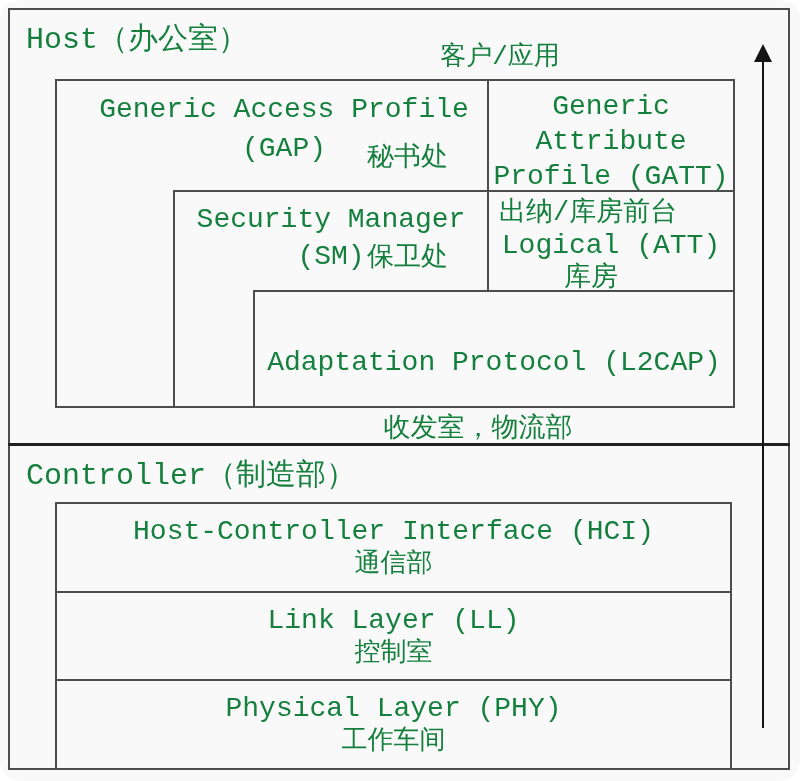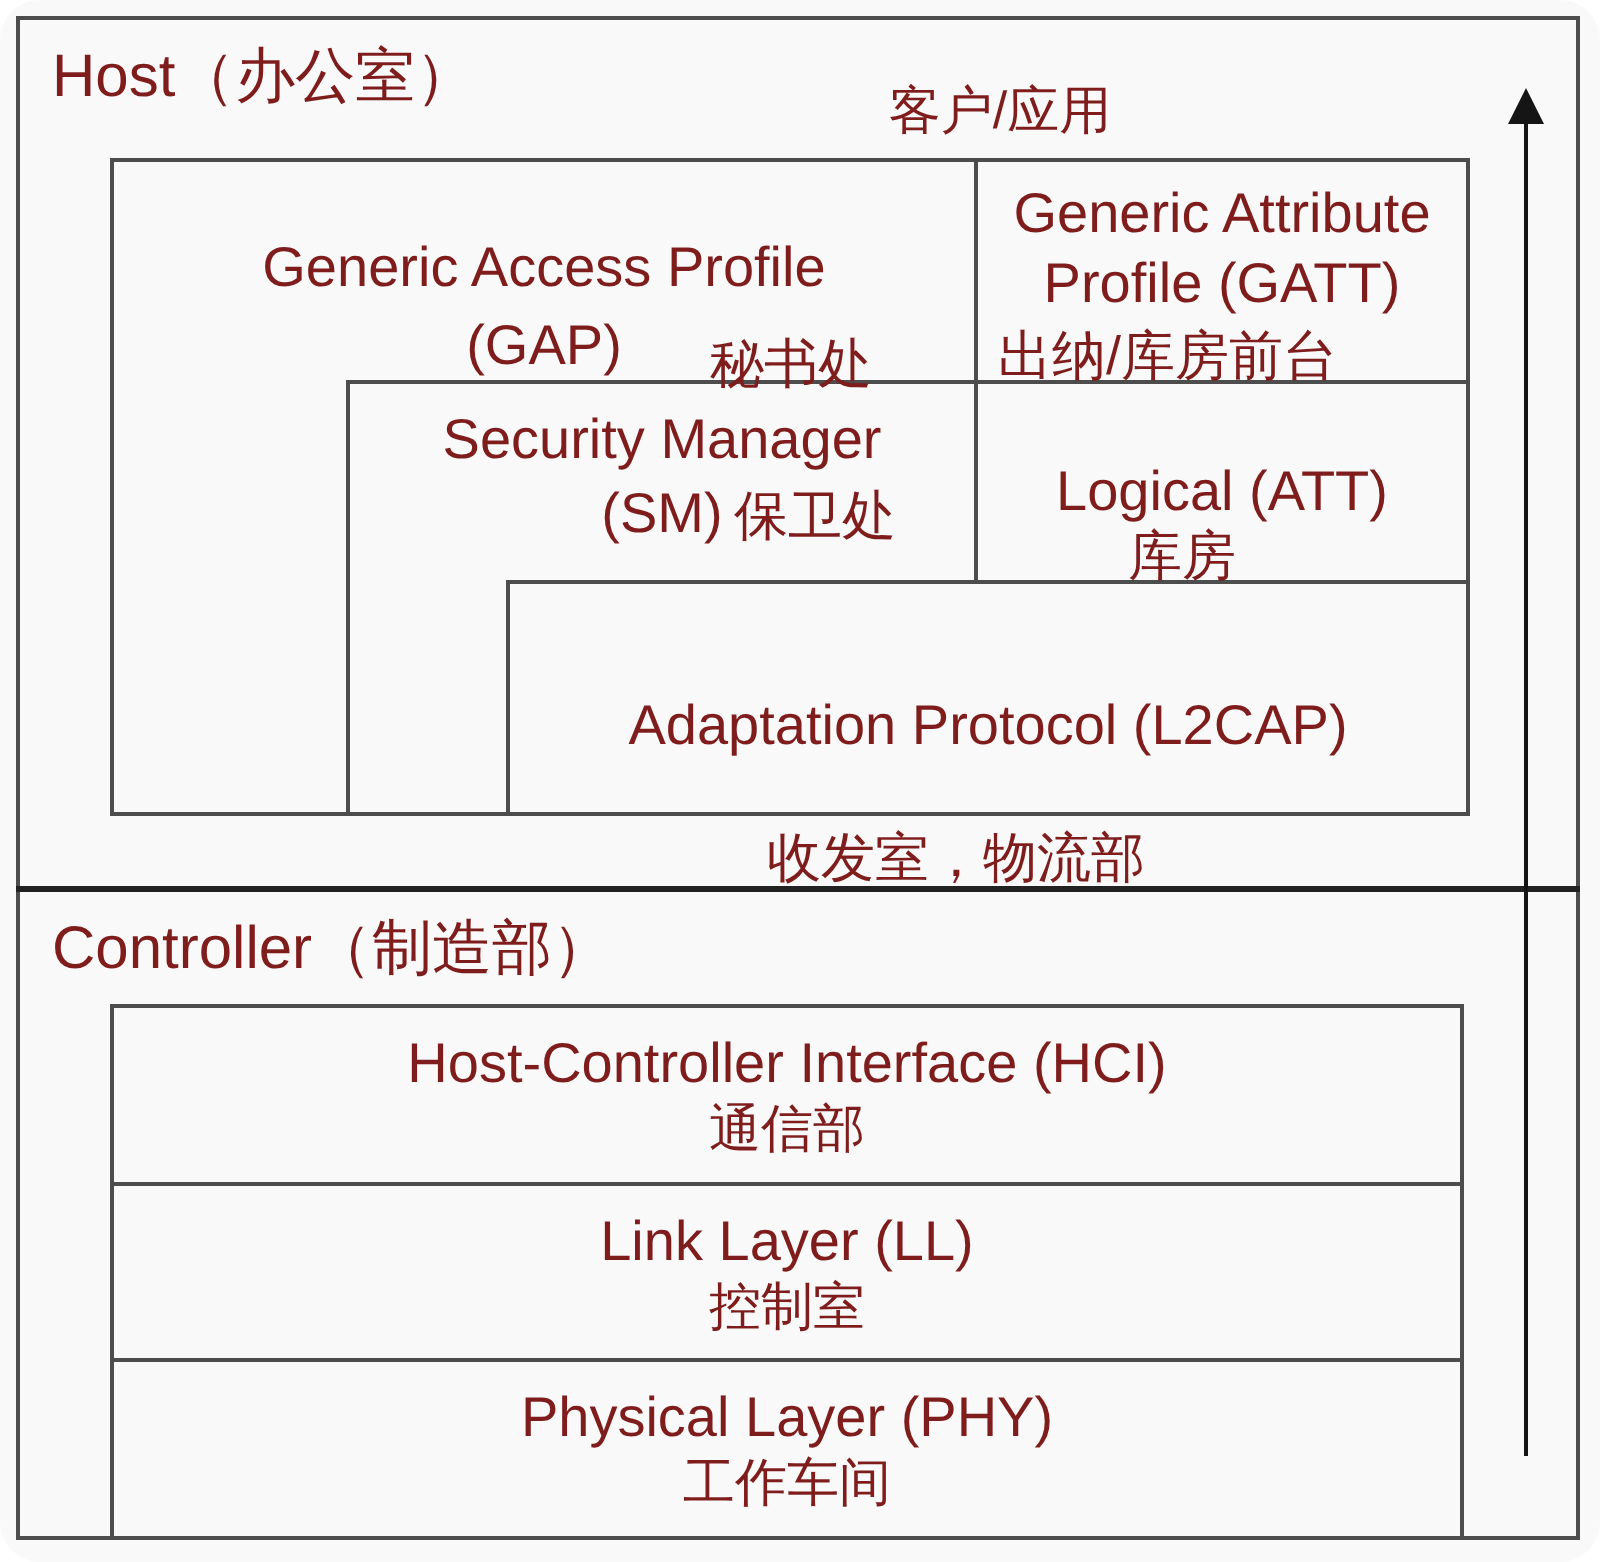--- a/index.html
+++ b/index.html
@@ -1,21 +1,21 @@
 <!DOCTYPE html>
 <html><head>
 <meta charset="utf-8">
 <style>
   html,body{margin:0;padding:0;}
   .canvas{
     position:relative;
     width:800px;height:781px;
     background:#f9f9f9;
-    font-family:Liberation Sans, sans-serif;
-    color:#7f1d1d;
+    font-family:Liberation Mono, monospace;
+    color:#15803d;
     overflow:hidden;
     box-sizing:border-box;
     border-radius:20px;
   }
   .canvas *{box-sizing:border-box;}
   .outer-frame{
     position:absolute;left:8px;top:8px;width:782px;height:762px;
     border:2px solid #4d4d4d;background:transparent;
   }
   .section-title{
@@ -31,21 +31,21 @@
     position:absolute;left:55px;top:79px;width:680px;height:329px;
     border:2px solid #4d4d4d;
   }
   .line{position:absolute;background:#4d4d4d;}
   .v-gap-gatt{left:430px;top:0;width:2px;height:211px;}
   .h-sm-top{left:116px;top:109px;right:0;height:2px;}
   .v-sm-left{left:116px;top:109px;width:2px;bottom:0;}
   .h-l2cap-top{left:196px;top:209px;right:0;height:2px;}
   .v-l2cap-left{left:196px;top:209px;width:2px;bottom:0;}
   .cell{position:absolute;text-align:center;font-size:28px;}
-  .gap-cell{left:0;top:0;width:430px;height:134px;padding-top:9px;line-height:39px;margin-top:24px;}
+  .gap-cell{left:12px;top:0;width:430px;height:134px;padding-top:9px;line-height:39px;}
   .gatt-cell{left:432px;top:0;width:244px;height:109px;padding-top:8px;line-height:35px;}
   .sm-cell{left:118px;top:111px;width:312px;height:98px;padding-top:9px;line-height:37px;}
   .att-cell{left:432px;top:111px;width:244px;height:98px;padding-top:4px;line-height:33px;}
   .l2cap-cell{left:198px;top:211px;width:478px;height:114px;padding-top:14px;line-height:38px;}
   .cn{font-size:27px;}
   .gap-anno{position:absolute;left:298px;top:58px;white-space:nowrap;}
   .sm-anno{position:absolute;left:192px;top:48px;white-space:nowrap;}
   .gatt-anno{display:block;text-align:left;padding-left:10px;margin-top:2px;white-space:nowrap;}
   .att-anno{display:block;transform:translateX(-20px);}
   .l2cap-anno{display:block;transform:translateX(-16px);margin-top:28px;}

